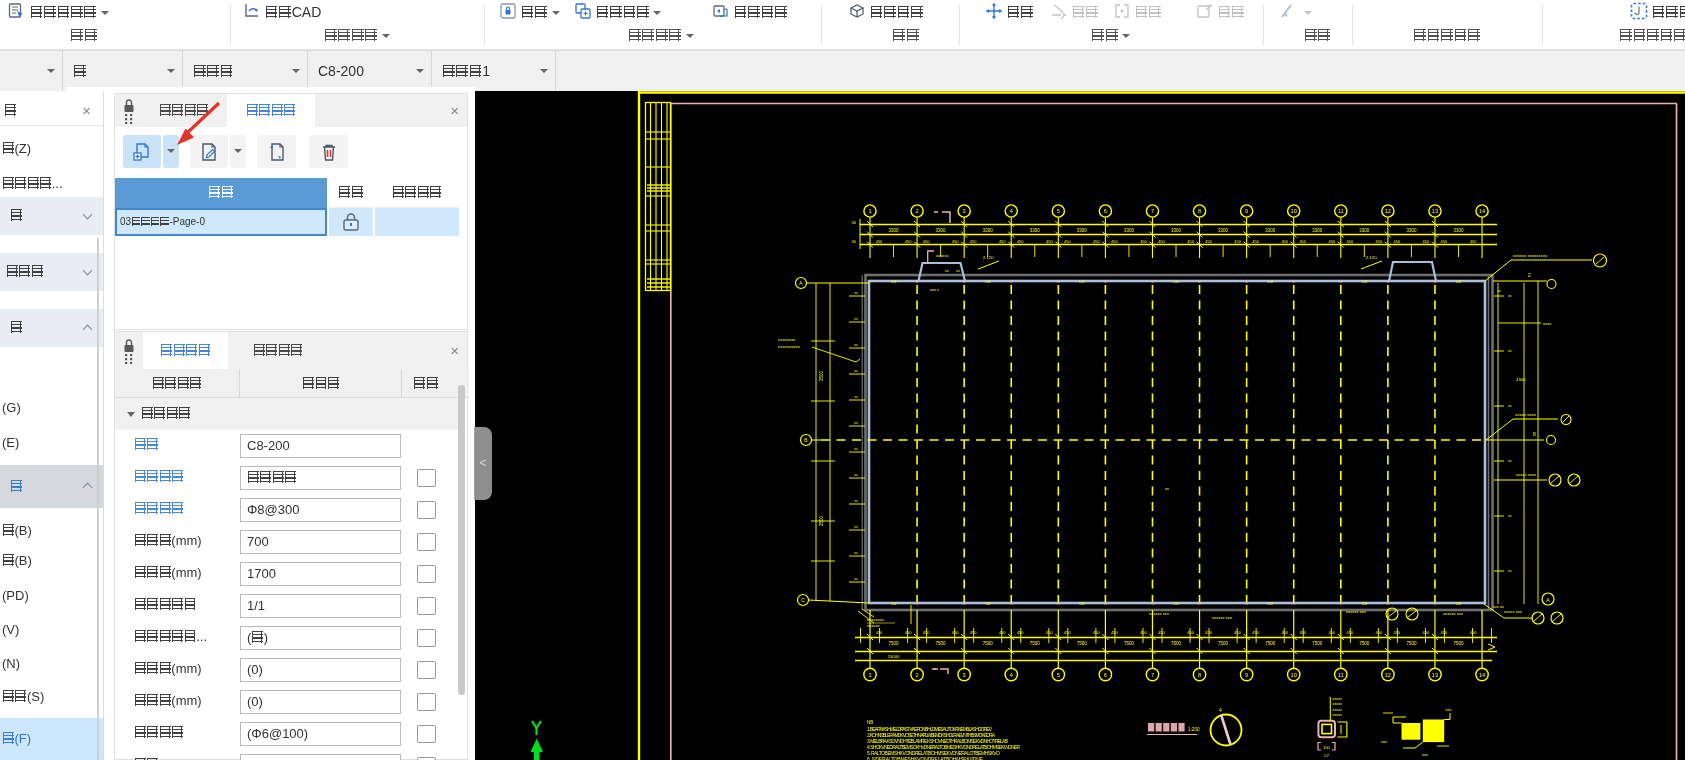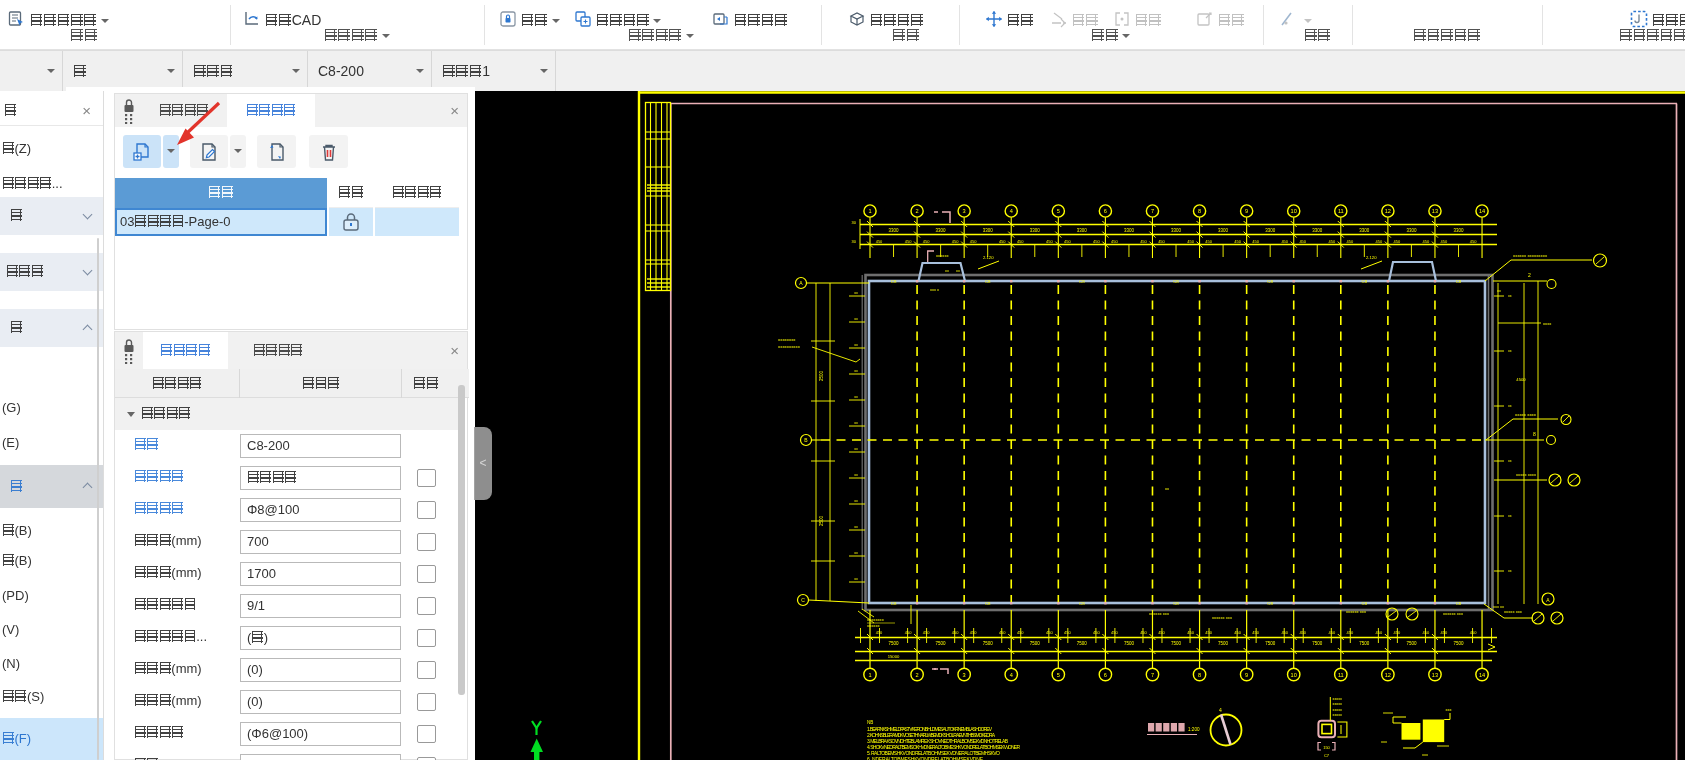--- a/index.html
+++ b/index.html
@@ -11,21 +11,21 @@
     vertical-align:-0.07em; opacity:0.92;
     background:repeating-linear-gradient(180deg, currentColor 0 1.2px, transparent 1.2px 3.2px),
                repeating-linear-gradient(90deg, currentColor 0 0.9px, transparent 0.9px 4.6px);
   }
   
   #tb1 { left:0; top:0; width:1685px; height:50px; background:#fff;
     border-bottom:1px solid #e2e2e2; }
   .sep1 { position:absolute; top:5px; width:1px; height:40px; background:#e3e3e3; }
   .glabel { position:absolute; top:27px; height:18px; font-size:14px; color:#444;
     text-align:center; white-space:nowrap; }
-  .t1btn { position:absolute; top:10px; height:20px; font-size:14px; color:#333;
+  .t1btn { position:absolute; top:2px; height:20px; font-size:14px; color:#333;
     white-space:nowrap; }
   .t1btn svg { vertical-align:-3px; }
   .dis { color:#bcbcbc; }
   .caret { display:inline-block; width:0; height:0; border-left:4px solid transparent;
     border-right:4px solid transparent; border-top:4.5px solid #666; vertical-align:2px; }
   .caret.lt { border-top-color:#c3c3c3; }
   
   #tb2 { left:0; top:50px; width:1685px; height:41px; background:#f0f0f0;
     border-top:1px solid #dcdcdc; }
   .combo { position:absolute; top:0; height:40px; border-right:1px solid #d7d7d7;
@@ -800,21 +800,21 @@
   <div class="pbtn" style="left:194px;top:41px;width:39px;height:33px"></div>
   <svg class="abs" style="left:203px;top:47px" width="22" height="22" viewBox="0 0 22 22">
         <path d="M5 6h12M8 6V4.5h6V6" stroke="#4a5a6a" stroke-width="1.4" fill="none"></path>
         <path d="M6.5 6l1 13h7l1-13" fill="none" stroke="#4a5a6a" stroke-width="1.4"></path>
         <path d="M9.5 9v7M12.5 9v7" stroke="#e03a3a" stroke-width="1.6"></path>
       </svg>
 
   <div class="cell" style="left:0;top:84px;width:212px;height:30px;background:#5b9bd5;color:#fff;font-size:13px;text-align:center;line-height:30px"><span><i class="cj"></i><i class="cj"></i></span></div>
   <div class="cell" style="left:214px;top:84px;width:44px;height:30px;background:#fff;border-bottom:1px solid #eee;color:#333;font-size:13px;text-align:center;line-height:30px"><span><i class="cj"></i><i class="cj"></i></span></div>
   <div class="cell" style="left:260px;top:84px;width:84px;height:30px;background:#fff;border-bottom:1px solid #eee;color:#333;font-size:13px;text-align:center;line-height:30px"><span><i class="cj"></i><i class="cj"></i><i class="cj"></i><i class="cj"></i></span></div>
-  <div class="cell" style="left:0;top:114px;width:212px;height:28px;background:#cfe8fb;border:2px solid #3f87d2;color:#333;font-size:13px;line-height:24px;padding-left:3px"><span>03<i class="cj"></i><i class="cj"></i><i class="cj"></i><i class="cj"></i>-Page-0</span></div>
+  <div class="cell" style="left:0;top:114px;width:212px;height:28px;background:#cfe8fb;border:2px solid #3f87d2;color:#333;font-size:10px;line-height:24px;padding-left:3px"><span>03<i class="cj"></i><i class="cj"></i><i class="cj"></i><i class="cj"></i>-Page-0</span></div>
   <div class="cell" style="left:214px;top:114px;width:44px;height:28px;background:#cfe8fb"></div>
   <div class="cell" style="left:260px;top:114px;width:84px;height:28px;background:#cfe8fb"></div>
   <svg class="abs" style="left:226px;top:118px" width="20" height="20" viewBox="0 0 20 20">
         <rect x="3" y="8" width="14" height="10" rx="2" fill="#ddeefb" stroke="#5a6a7a" stroke-width="1.4"></rect>
         <path d="M6.5 8V5.5a3.5 3.5 0 0 1 7 0V8" stroke="#5a6a7a" stroke-width="1.5" fill="none"></path>
         <path d="M10 11v3" stroke="#2e77d0" stroke-width="2"></path>
       </svg>
 </div>
 
 <div class="panel" id="p2" style="left:114px; top:331px; width:354px; height:429px;">
@@ -842,30 +842,30 @@
 
   <div class="cell" style="left:0;top:66px;width:344px;height:32px;background:#f1f1f1;font-size:13px;color:#333;line-height:32px"><span style="display:inline-block;margin:0 6px 0 12px;width:0;height:0;border-left:4px solid transparent;border-right:4px solid transparent;border-top:5px solid #666;vertical-align:1px"></span><span><i class="cj"></i><i class="cj"></i><i class="cj"></i><i class="cj"></i></span></div>
 
   <div id="props">
         <div class="plabel bl" style="top:105px"><span><i class="cj"></i><i class="cj"></i></span></div>
         <div class="pinput" style="top:102px">C8-200</div>
         <div class="plabel bl" style="top:137px"><span><i class="cj"></i><i class="cj"></i><i class="cj"></i><i class="cj"></i></span></div>
         <div class="pinput" style="top:134px"><span><i class="cj"></i><i class="cj"></i><i class="cj"></i><i class="cj"></i></span></div>
         <div class="pcheck" style="top:137px"></div>
         <div class="plabel bl" style="top:169px"><span><i class="cj"></i><i class="cj"></i><i class="cj"></i><i class="cj"></i></span></div>
-        <div class="pinput" style="top:166px">Φ8@100</div>
+        <div class="pinput" style="top:166px">Φ8@300</div>
         <div class="pcheck" style="top:169px"></div>
         <div class="plabel" style="top:201px"><span><i class="cj"></i><i class="cj"></i><i class="cj"></i>(mm)</span></div>
         <div class="pinput" style="top:198px">700</div>
         <div class="pcheck" style="top:201px"></div>
         <div class="plabel" style="top:233px"><span><i class="cj"></i><i class="cj"></i><i class="cj"></i>(mm)</span></div>
         <div class="pinput" style="top:230px">1700</div>
         <div class="pcheck" style="top:233px"></div>
         <div class="plabel" style="top:265px"><span><i class="cj"></i><i class="cj"></i><i class="cj"></i><i class="cj"></i><i class="cj"></i></span></div>
-        <div class="pinput" style="top:262px">9/1</div>
+        <div class="pinput" style="top:262px">1/1</div>
         <div class="pcheck" style="top:265px"></div>
         <div class="plabel" style="top:297px"><span><i class="cj"></i><i class="cj"></i><i class="cj"></i><i class="cj"></i><i class="cj"></i>...</span></div>
         <div class="pinput" style="top:294px"><span>(<i class="cj"></i>)</span></div>
         <div class="pcheck" style="top:297px"></div>
         <div class="plabel" style="top:329px"><span><i class="cj"></i><i class="cj"></i><i class="cj"></i>(mm)</span></div>
         <div class="pinput" style="top:326px">(0)</div>
         <div class="pcheck" style="top:329px"></div>
         <div class="plabel" style="top:361px"><span><i class="cj"></i><i class="cj"></i><i class="cj"></i>(mm)</span></div>
         <div class="pinput" style="top:358px">(0)</div>
         <div class="pcheck" style="top:361px"></div>

